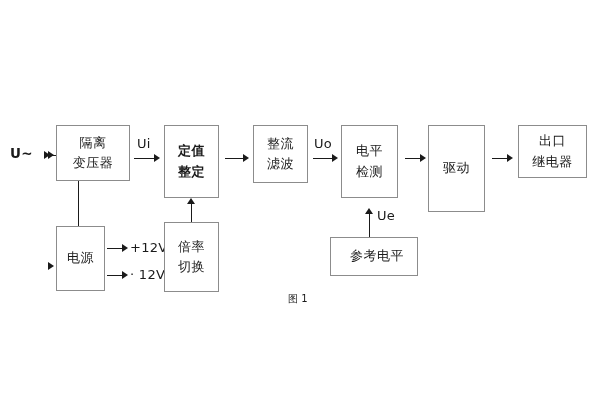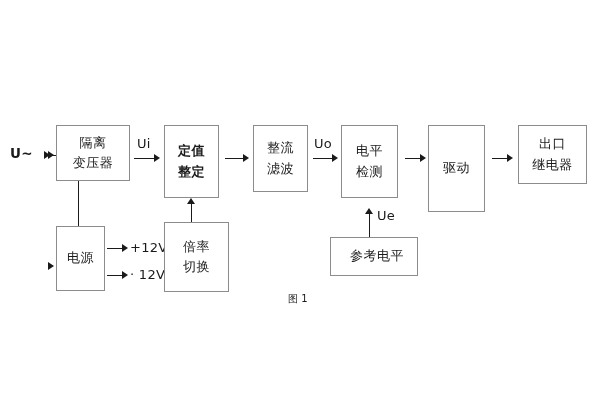--- a/index.html
+++ b/index.html
@@ -98,21 +98,21 @@
   <div class="arrowhead-r" style="left:154px; top:154px;"></div>
 
   <div class="block" style="left:164px; top:125px; width:55px; height:73px;font-weight:bold;">
     <span class="ln">定值</span>
     <span class="ln">整定</span>
   </div>
 
   <div class="hline" style="left:225px; top:158px; width:20px;"></div>
   <div class="arrowhead-r" style="left:243px; top:154px;"></div>
 
-  <div class="block" style="left:253px; top:125px; width:55px; height:67px;">
+  <div class="block" style="left:253px; top:125px; width:55px; height:58px;">
     <span class="ln">整流</span>
     <span class="ln">滤波</span>
   </div>
 
   <div class="label" style="left:314px; top:136px;">Uo</div>
   <div class="hline" style="left:313px; top:158px; width:22px;"></div>
   <div class="arrowhead-r" style="left:332px; top:154px;"></div>
 
   <div class="block" style="left:341px; top:125px; width:57px; height:73px;">
     <span class="ln">电平</span>
@@ -122,38 +122,38 @@
   <div class="hline" style="left:405px; top:158px; width:18px;"></div>
   <div class="arrowhead-r" style="left:420px; top:154px;"></div>
 
   <div class="block" style="left:428px; top:125px; width:57px; height:87px;">
     <span class="ln">驱动</span>
   </div>
 
   <div class="hline" style="left:492px; top:158px; width:18px;"></div>
   <div class="arrowhead-r" style="left:507px; top:154px;"></div>
 
-  <div class="block" style="left:518px; top:125px; width:69px; height:59px;">
+  <div class="block" style="left:518px; top:125px; width:69px; height:53px;">
     <span class="ln">出口</span>
     <span class="ln">继电器</span>
   </div>
 
   <div class="block" style="left:56px; top:226px; width:49px; height:65px;">
     <span class="ln">电源</span>
   </div>
 
   <div class="hline" style="left:107px; top:248px; width:18px;"></div>
   <div class="arrowhead-r" style="left:122px; top:244px;"></div>
   <div class="label" style="left:130px; top:240px;">+12V</div>
 
   <div class="hline" style="left:107px; top:275px; width:18px;"></div>
   <div class="arrowhead-r" style="left:122px; top:271px;"></div>
   <div class="label" style="left:130px; top:267px;">· 12V</div>
 
-  <div class="block" style="left:164px; top:222px; width:65px; height:70px;text-align:right;">
+  <div class="block" style="left:164px; top:222px; width:55px; height:70px;text-align:right;">
     <span class="ln">倍率</span>
     <span class="ln">切换</span>
   </div>
 
   <div class="vline" style="left:191px; top:203px; height:19px;"></div>
   <div class="arrowhead-u" style="left:187px; top:198px;"></div>
 
   <div class="block" style="left:330px; top:237px; width:88px; height:39px;padding-left:6px;">
     <span class="ln">参考电平</span>
   </div>

